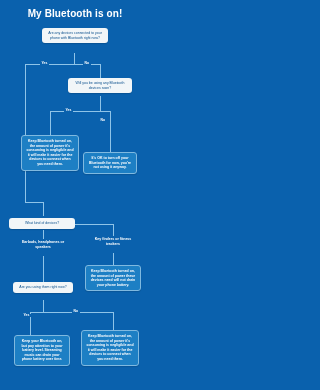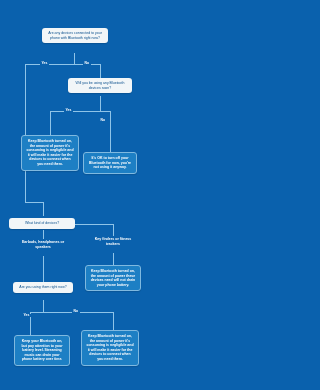--- a/index.html
+++ b/index.html
@@ -68,20 +68,21 @@
     font-weight: bold;
     text-align: center;
     line-height: 1.3;
   }
 </style>
 </head>
 <body>
 
 <div class="canvas">
 
+  <div class="title">My Bluetooth is on!</div>
 
   <div class="node decision" style="left:42px; top:28px; width:66px;">Are any devices connected to your phone with Bluetooth right now?</div>
 
   <div class="ln lnv" style="left:74px; top:53px; height:11px;"></div>
 
   <div class="ln lnh" style="left:25px; top:64px; width:75px;"></div>
 
   <div class="ln lnv" style="left:25px; top:64px; height:138px;"></div>
 
   <div class="ln lnv" style="left:100px; top:64px; height:14px;"></div>

